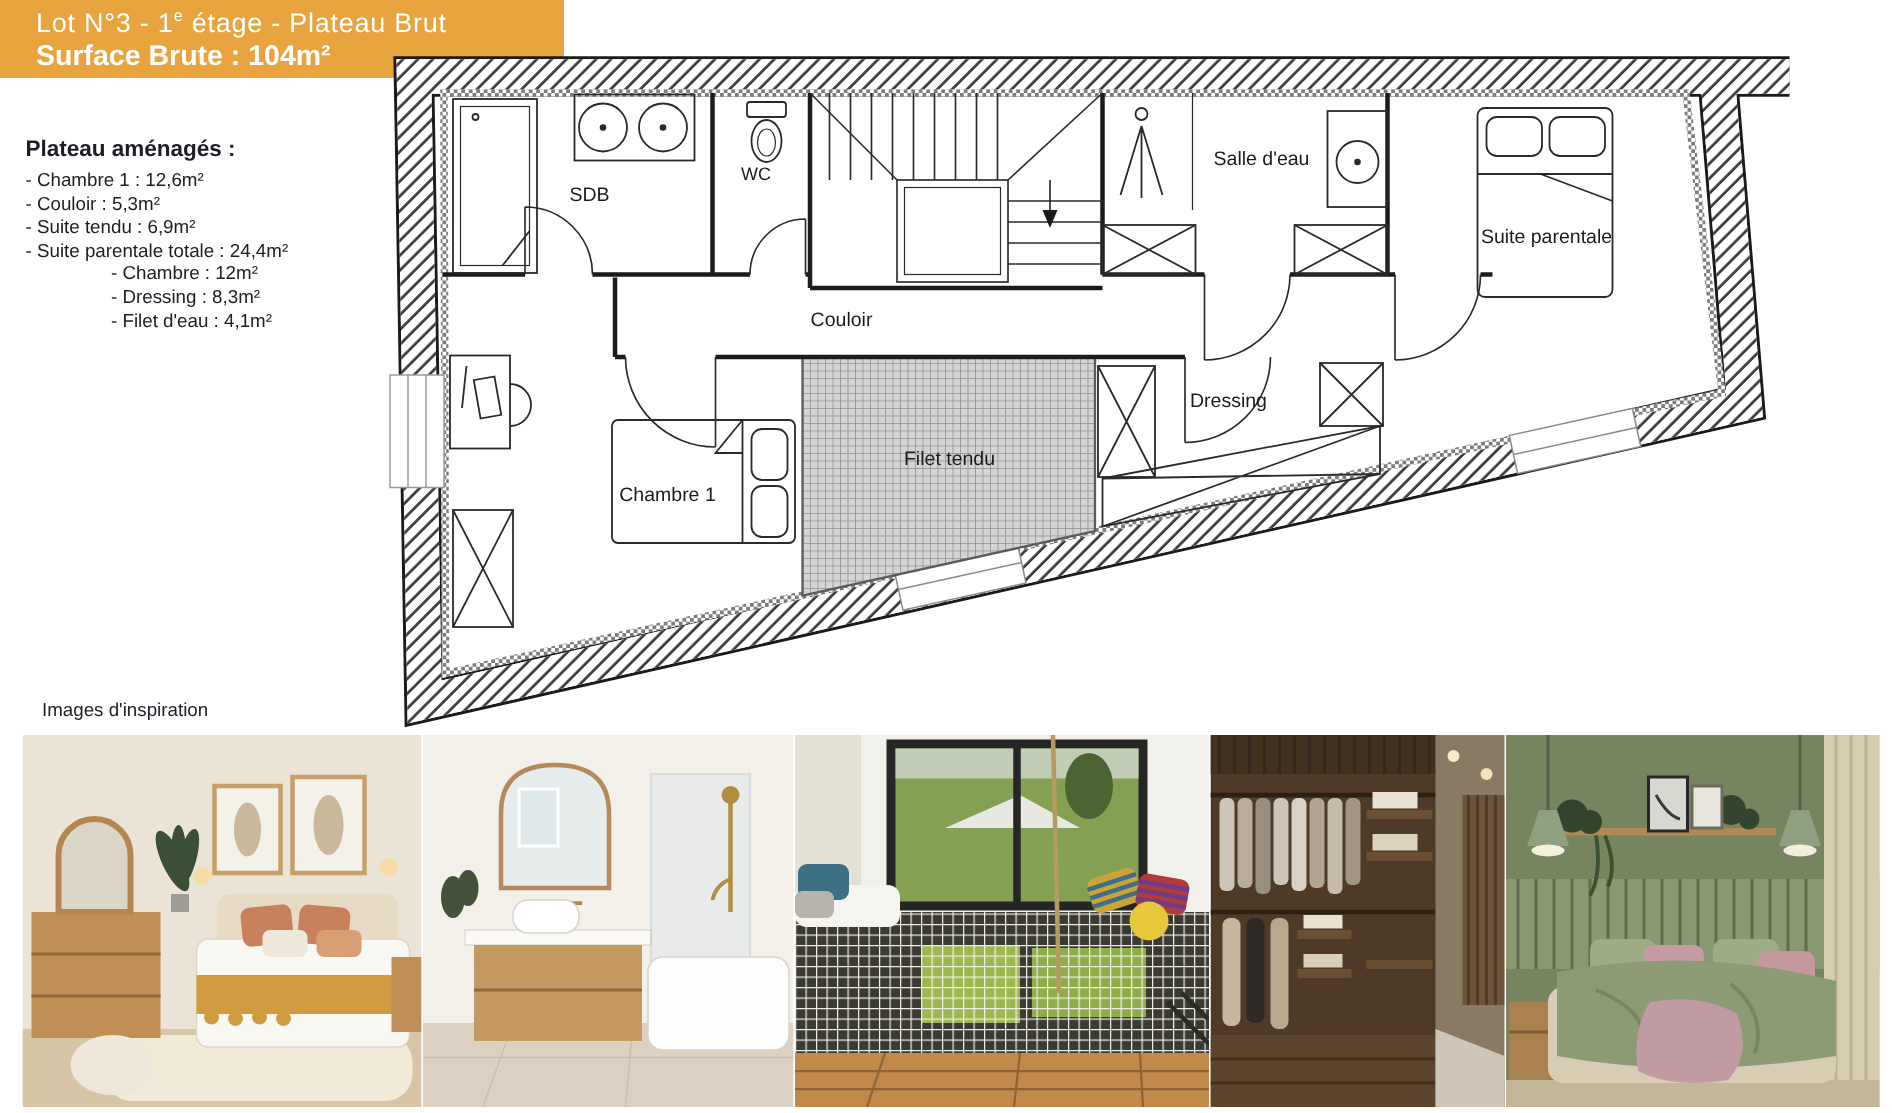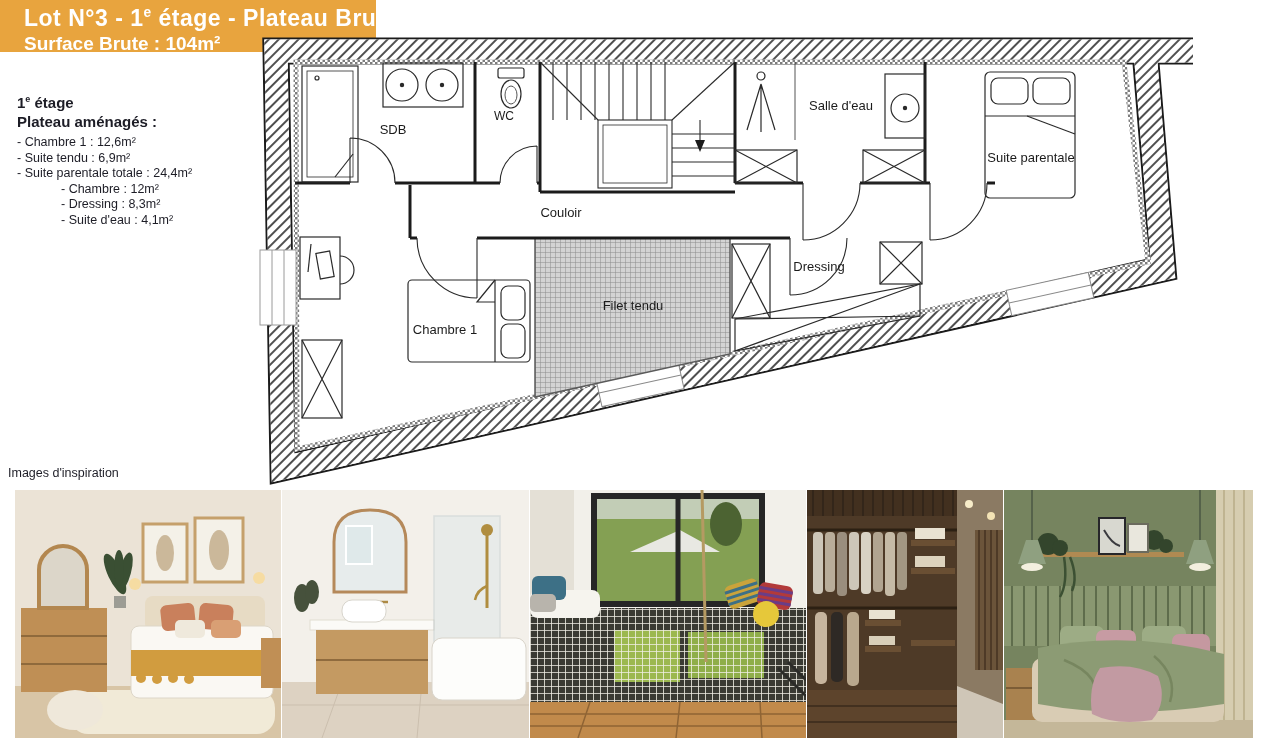--- a/index.html
+++ b/index.html
@@ -1,55 +1,55 @@
 <!DOCTYPE html>
 <html><head>
 <meta charset="utf-8">
 <style>
   html,body{margin:0;padding:0;background:#ffffff;font-family:"Liberation Sans",sans-serif;}
   .page{position:relative;width:1261px;height:742px;background:#fff;overflow:hidden;color:#1d1d26;}
   .banner{position:absolute;left:0;top:0;width:376px;height:52px;background:#E8A43E;color:#fff;
           padding:0;box-sizing:border-box;}
-  .banner-title{font-size:23px;font-weight:bold;letter-spacing:.5px;padding:5px 0 0 24px;white-space:nowrap;}
+  .banner-title{font-size:18px;font-weight:normal;letter-spacing:.5px;padding:5px 0 0 24px;white-space:nowrap;}
   .banner-title sup{font-size:60%;vertical-align:super;}
   .banner-subtitle{font-size:19px;font-weight:bold;padding:1px 0 0 24px;}
   .surfaces{position:absolute;left:17px;top:90px;width:250px;}
   .surf-h1,.surf-h2{font-size:15px;font-weight:bold;line-height:19px;}
   .surf-h1 sup{font-size:60%;vertical-align:super;}
   .surf-list{list-style:none;margin:4px 0 0 0;padding:0;font-size:12.5px;line-height:15.6px;}
-  .surf-list li.sub{margin-left:44px;}
-  .caption{position:absolute;left:8px;top:466px;font-size:12.5px;text-align:right;}
+  .surf-list li.sub{margin-left:57px;}
+  .caption{position:absolute;left:28px;top:466px;font-size:12.5px;text-align:right;}
   .plan{position:absolute;left:255px;top:32px;width:950px;height:458px;}
   .plan text{font-family:"Liberation Sans",sans-serif;font-size:13px;fill:#1b1b1b;}
   .plan text.small{font-size:12px;}
   .photos{position:absolute;left:0;top:490px;width:1261px;height:248px;display:flex;gap:1px;
           padding:0 0 0 15px;box-sizing:border-box;background:#fff;}
   .photo{height:248px;flex:0 0 auto;}
   .photo svg{display:block;width:100%;height:100%;}
 </style>
 </head>
 <body>
 
 <div class="page">
 
   <div class="banner">
     <div class="banner-title"><span>Lot N°3 - 1</span><sup>e</sup><span> étage - Plateau Brut</span></div>
     <div class="banner-subtitle">Surface Brute : 104m²</div>
   </div>
 
   <div class="surfaces">
-    <div class="surf-h1"><span>1</span><sup>e</sup><span> étage</span></div>
     <div class="surf-h2">Plateau aménagés :</div>
     <ul class="surf-list">
       <li>- Chambre 1 : 12,6m²</li>
+      <li>- Couloir : 5,3m²</li>
       <li>- Suite tendu : 6,9m²</li>
       <li>- Suite parentale totale : 24,4m²</li>
       <li class="sub">- Chambre : 12m²</li>
       <li class="sub">- Dressing : 8,3m²</li>
-      <li class="sub">- Suite d'eau : 4,1m²</li>
+      <li class="sub">- Filet d'eau : 4,1m²</li>
     </ul>
   </div>
 
   <svg class="plan" viewBox="0 0 950 458">
     <defs>
       <pattern id="hatch" width="7" height="7" patternUnits="userSpaceOnUse" patternTransform="rotate(45)">
         <rect width="7" height="7" fill="#ffffff"></rect>
         <line x1="1" y1="0" x2="1" y2="7" stroke="#3c3c3c" stroke-width="1.8"></line>
       </pattern>
       <pattern id="insul" width="5" height="5" patternUnits="userSpaceOnUse">

